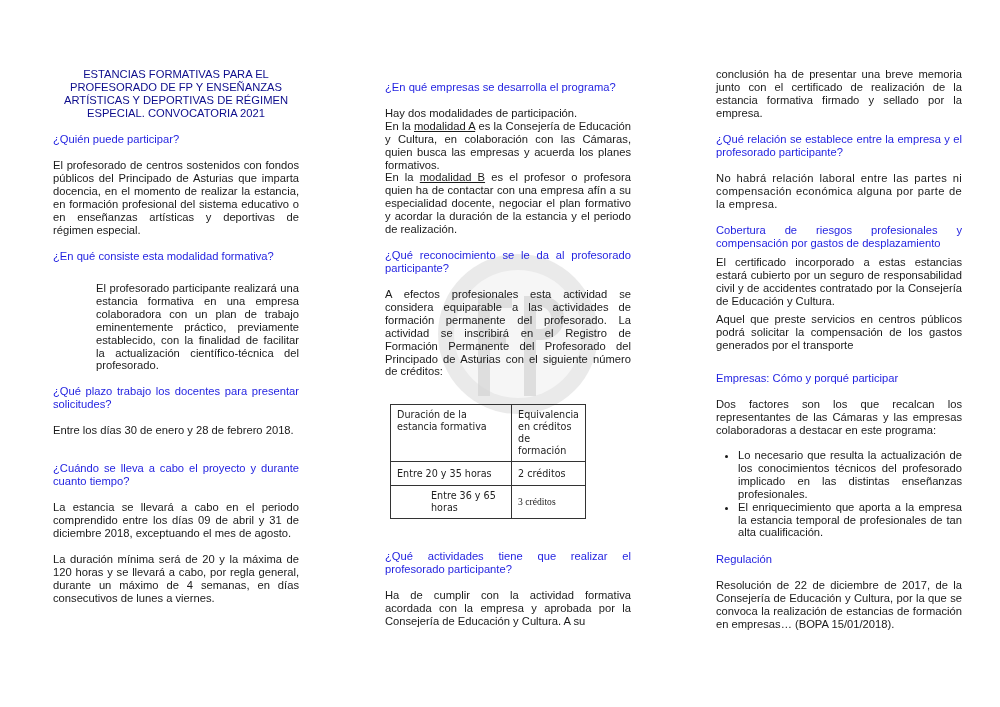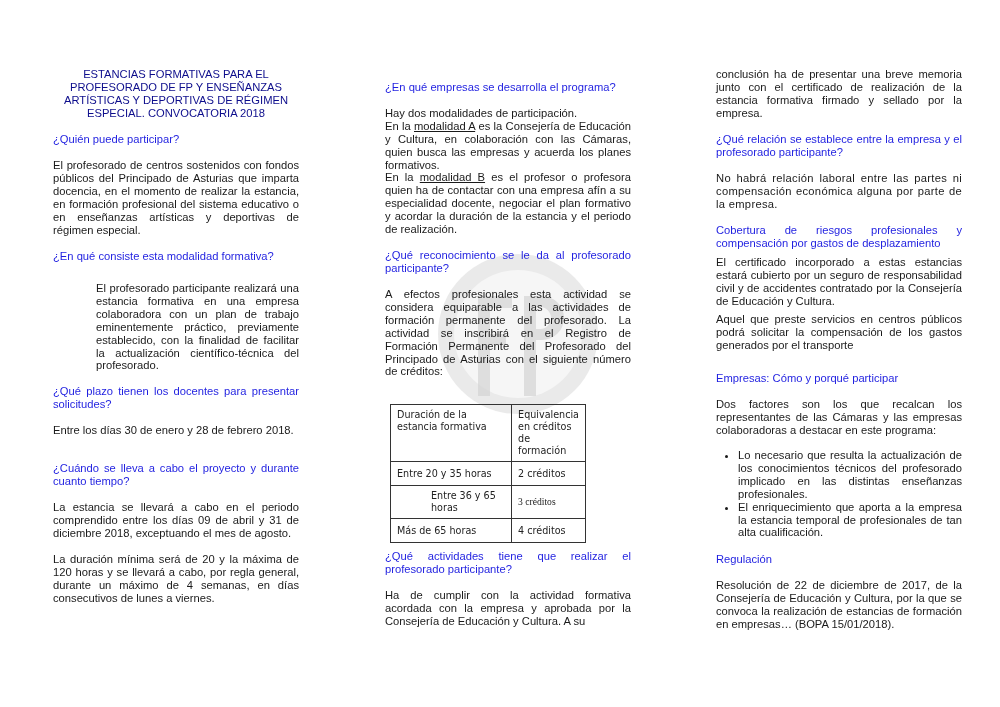--- a/index.html
+++ b/index.html
@@ -29,26 +29,26 @@
   <g fill="#d4d4d4" opacity="0.7">
     <rect x="42" y="44" width="34" height="12"></rect>
     <rect x="42" y="44" width="12" height="100"></rect>
     <rect x="42" y="82" width="28" height="11"></rect>
     <rect x="88" y="44" width="12" height="100"></rect>
     <path d="M88 44 h18 a22 22 0 0 1 0 44 h-18 v-11 h16 a11 11 0 0 0 0 -22 h-16 z"></path>
   </g>
 </svg>
 
 <div class="col" style="left:53px; width:246px;">
-  <p class="title abs" style="top:68px;">ESTANCIAS FORMATIVAS PARA EL PROFESORADO DE FP Y ENSEÑANZAS ARTÍSTICAS Y DEPORTIVAS DE RÉGIMEN ESPECIAL. CONVOCATORIA 2018</p>
+  <p class="title abs" style="top:68px;">ESTANCIAS FORMATIVAS PARA EL PROFESORADO DE FP Y ENSEÑANZAS ARTÍSTICAS Y DEPORTIVAS DE RÉGIMEN ESPECIAL. CONVOCATORIA 2021</p>
   <p class="h abs" style="top:133px;">¿Quién puede participar?</p>
   <p class="abs" style="top:159px;">El profesorado de centros sostenidos con fondos públicos del Principado de Asturias que imparta docencia, en el momento de realizar la estancia, en formación profesional del sistema educativo o en enseñanzas artísticas y deportivas de régimen especial.</p>
   <p class="h abs" style="top:250px;">¿En qué consiste esta modalidad formativa?</p>
   <p class="abs" style="top:282px;margin-left:43px;">El profesorado participante realizará una estancia formativa en una empresa colaboradora con un plan de trabajo eminentemente práctico, previamente establecido, con la finalidad de facilitar la actualización científico-técnica del profesorado.</p>
-  <p class="h abs" style="top:385px;">¿Qué plazo tienen los docentes para presentar solicitudes?</p>
+  <p class="h abs" style="top:385px;">¿Qué plazo trabajo los docentes para presentar solicitudes?</p>
   <p class="abs" style="top:424px;">Entre los días 30 de enero y 28 de febrero 2018.</p>
   <p class="h abs" style="top:462px;">¿Cuándo se lleva a cabo el proyecto y durante cuanto tiempo?</p>
   <p class="abs" style="top:501px;">La estancia se llevará a cabo en el periodo comprendido entre los días 09 de abril y 31 de diciembre 2018, exceptuando el mes de agosto.</p>
   <p class="abs" style="top:553px;">La duración mínima será de 20 y la máxima de 120 horas y se llevará a cabo, por regla general, durante un máximo de 4 semanas, en días consecutivos de lunes a viernes.</p>
 </div>
 
 <div class="col" style="left:385px; width:246px;">
   <p class="h abs" style="top:81px;">¿En qué empresas se desarrolla el programa?</p>
   <p class="abs" style="top:107px;">Hay dos modalidades de participación.</p>
   <p class="abs" style="top:120px;"><span>En la </span><span class="u">modalidad A</span><span> es la Consejería de Educación y Cultura, en colaboración con las Cámaras,  quien busca las empresas y acuerda los planes formativos.</span></p>
@@ -66,24 +66,20 @@
     <td>Equivalencia en créditos de formación</td>
   </tr>
   <tr style="height:24px;">
     <td class="c1" style="vertical-align:middle;">Entre 20 y 35 horas</td>
     <td style="vertical-align:middle;">2 créditos</td>
   </tr>
   <tr style="height:24px;">
     <td class="c1" style="vertical-align:middle;padding-left:40px;">Entre 36 y 65 horas</td>
     <td style="vertical-align:middle;font-family:Liberation Serif, serif;">3 créditos</td>
   </tr>
-  <tr style="height:24px;">
-    <td class="c1" style="vertical-align:middle;">Más de 65 horas</td>
-    <td style="vertical-align:middle;">4 créditos</td>
-  </tr>
 </tbody>
   </table>
 
 <div class="col" style="left:716px; width:246px;">
   <p class="abs" style="top:68px;">conclusión ha de presentar una breve memoria junto con el certificado de realización de la estancia formativa firmado y sellado por la empresa.</p>
   <p class="h abs" style="top:133px;">¿Qué relación se establece entre la empresa y el profesorado participante?</p>
   <p class="abs" style="top:172px; letter-spacing:0.3px;">No habrá relación laboral entre las partes ni compensación económica alguna por parte de la empresa.</p>
   <p class="h abs" style="top:224px;">Cobertura de riesgos profesionales y compensación por gastos de desplazamiento</p>
   <p class="abs" style="top:256px;">El certificado incorporado a estas estancias estará cubierto por un seguro de responsabilidad civil y de accidentes contratado por la Consejería de Educación y Cultura.</p>
   <p class="abs" style="top:313px;">Aquel que preste servicios en centros públicos podrá solicitar la compensación de los gastos generados por el transporte</p>

